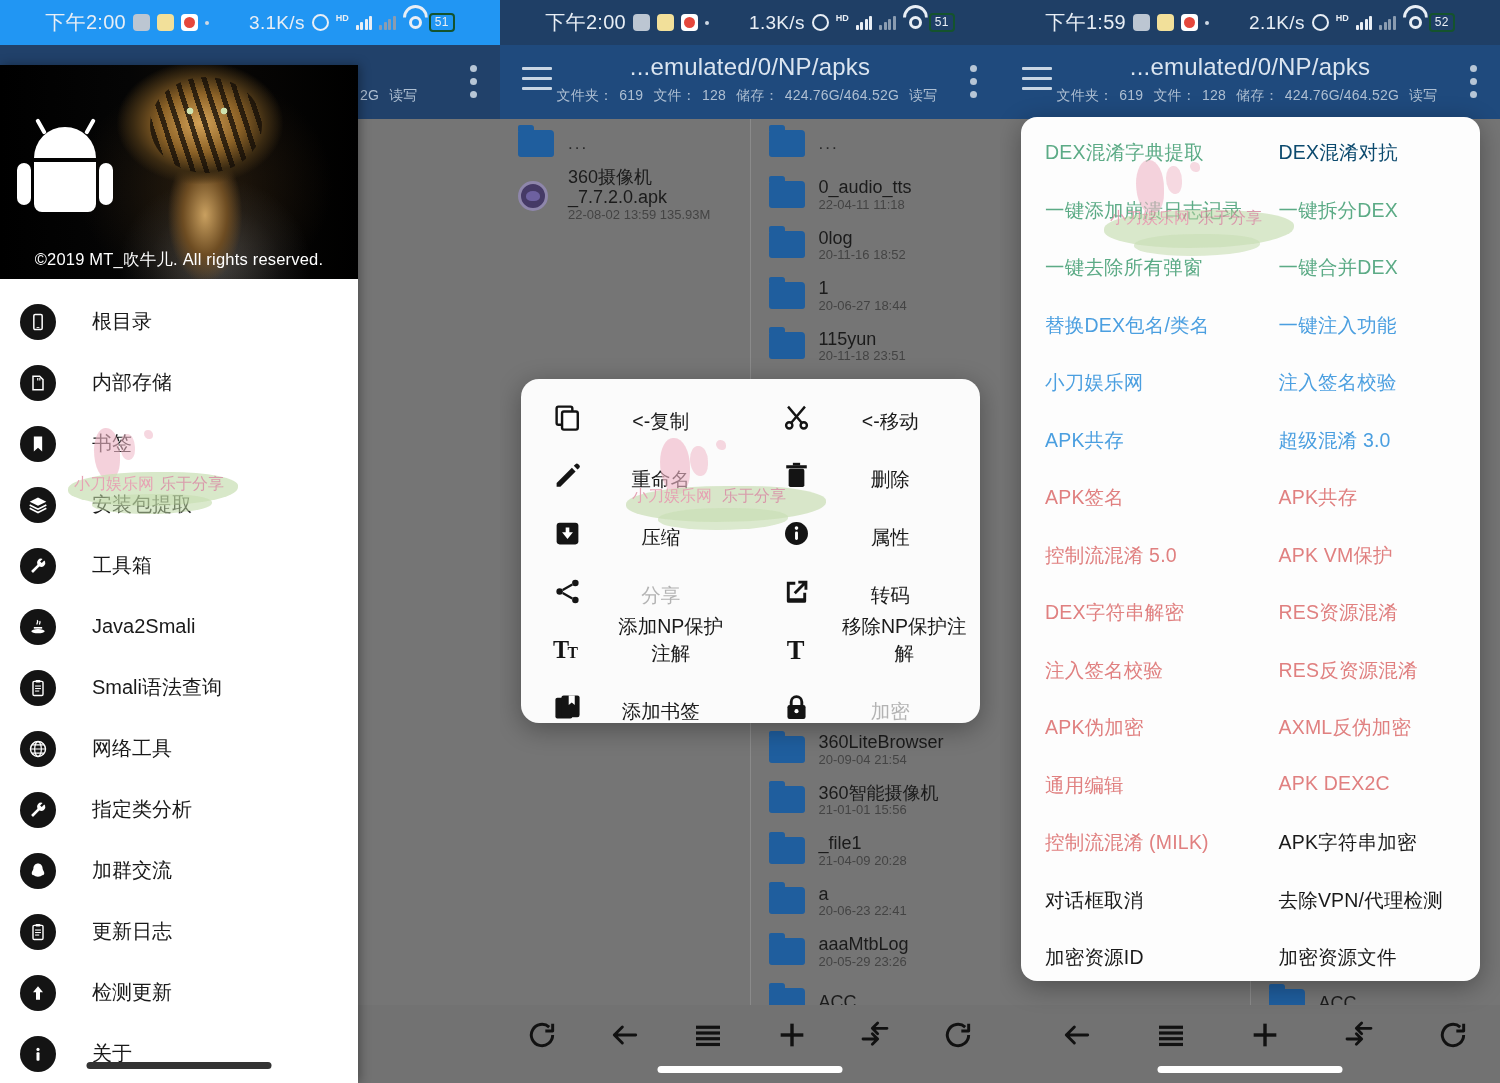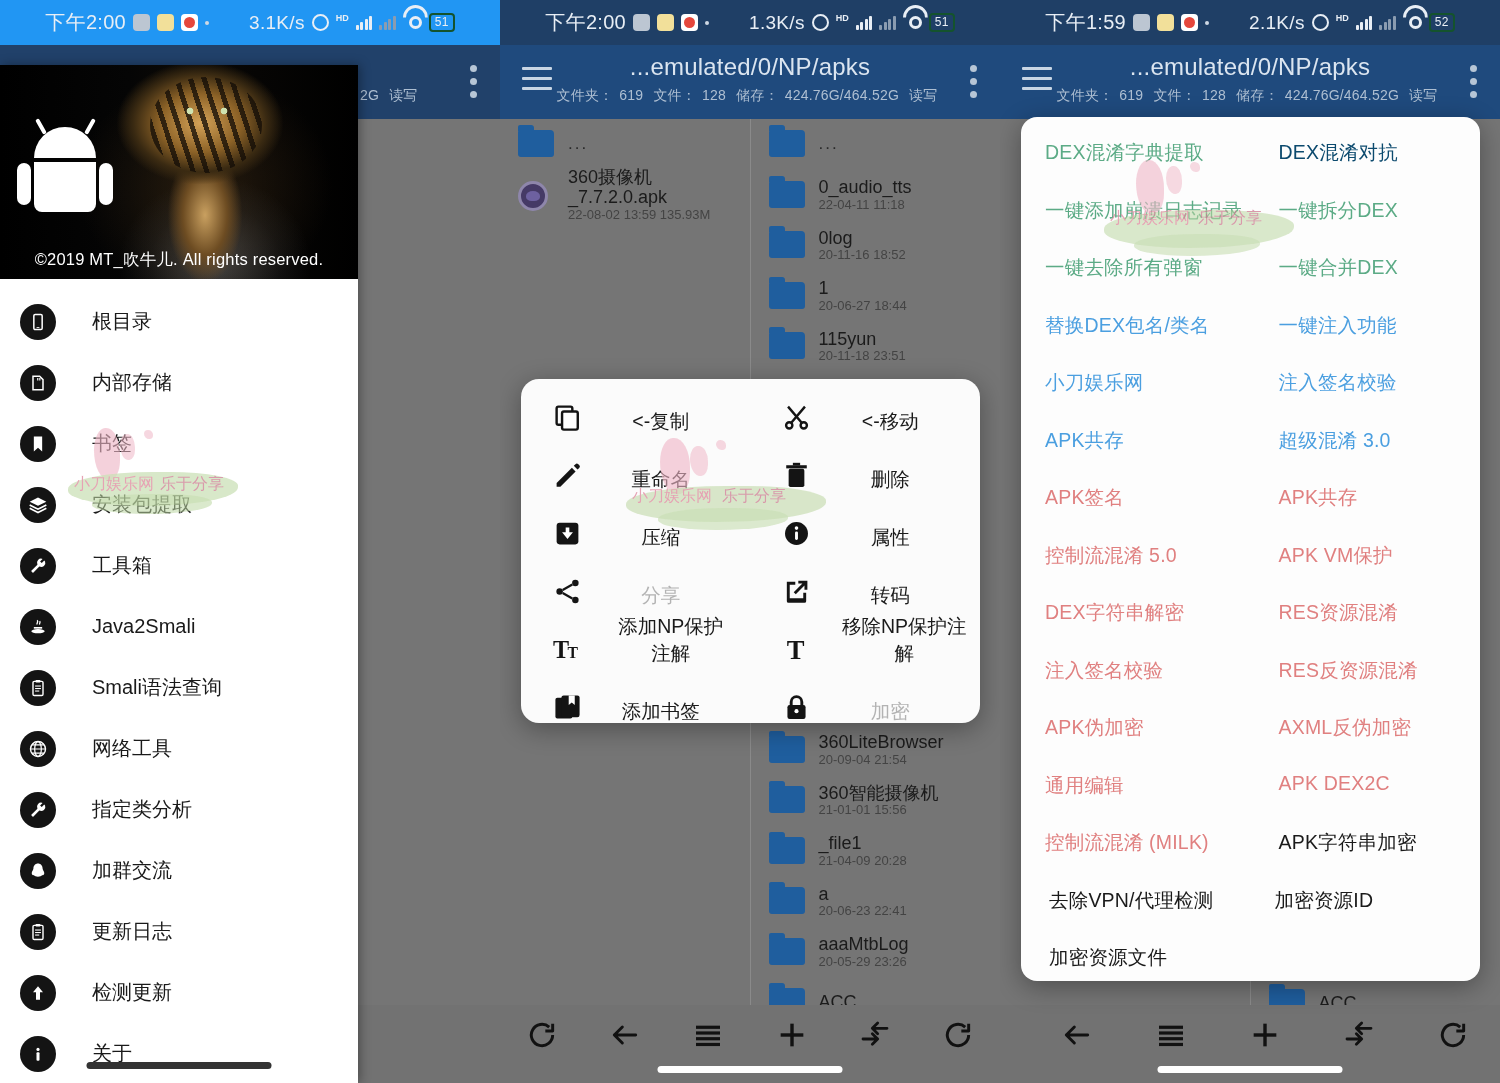--- a/index.html
+++ b/index.html
@@ -979,20 +979,23 @@
         </div>
       <div class="pitem c2" style="color:#e08080">
           <span>APK DEX2C</span>
         </div>
       <div class="pitem" style="color:#e08080">
           <span>控制流混淆 (MILK)</span>
         </div>
       <div class="pitem c2" style="color:#1a1a1a">
           <span>APK字符串加密</span>
         </div>
+      <div class="pitem" style="color:#1a1a1a">
+          <span>对话框取消</span>
+        </div>
       <div class="pitem c2" style="color:#1a1a1a">
           <span>去除VPN/代理检测</span>
         </div>
       <div class="pitem" style="color:#1a1a1a">
           <span>加密资源ID</span>
         </div>
       <div class="pitem c2" style="color:#1a1a1a">
           <span>加密资源文件</span>
         </div>
     </div>

